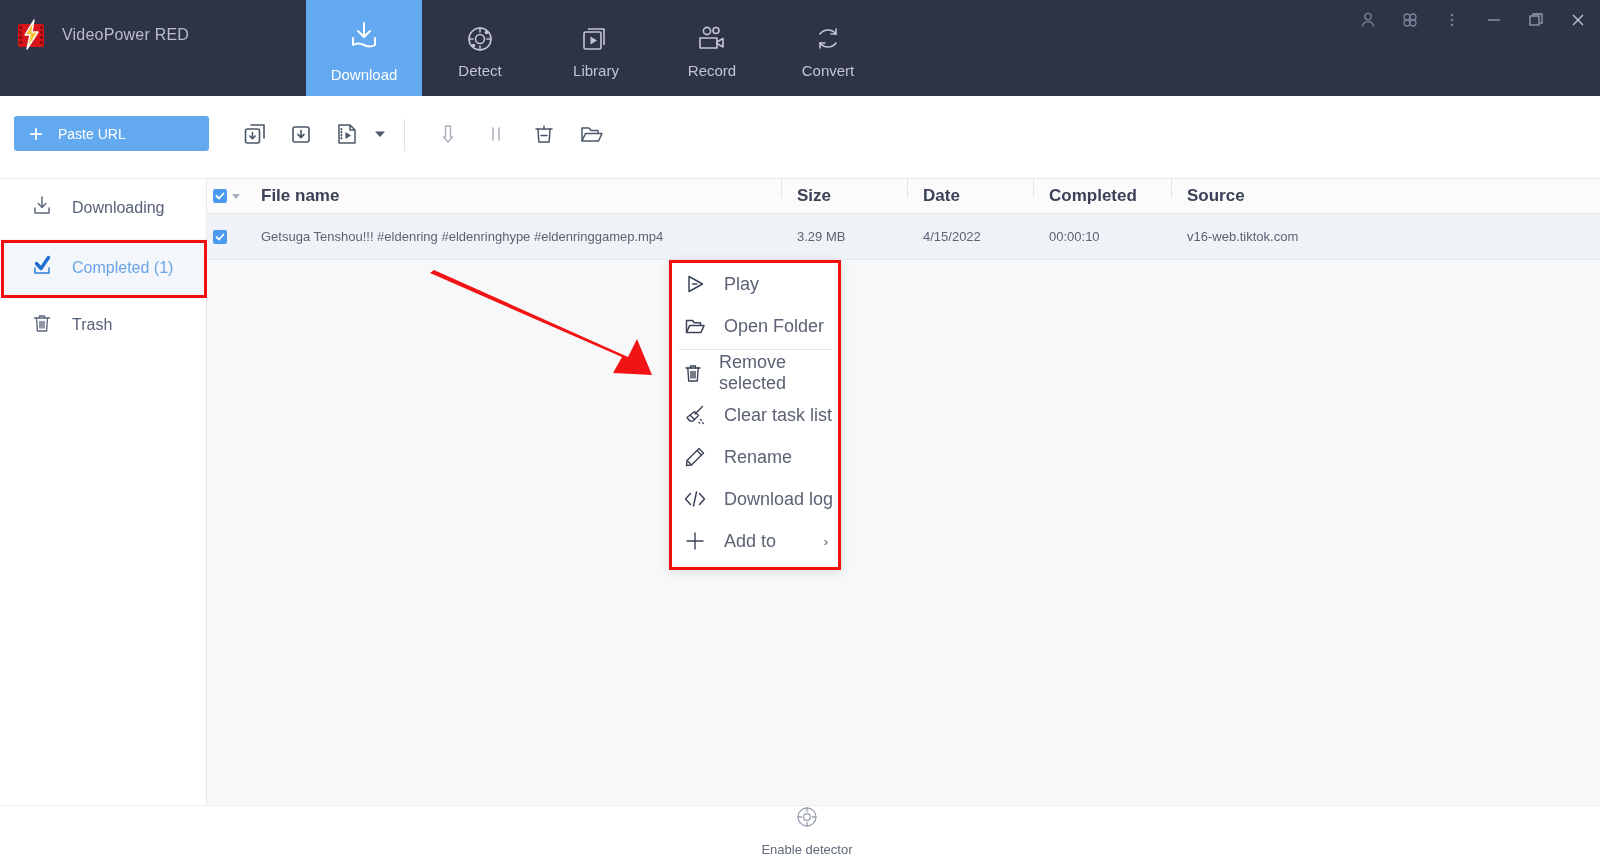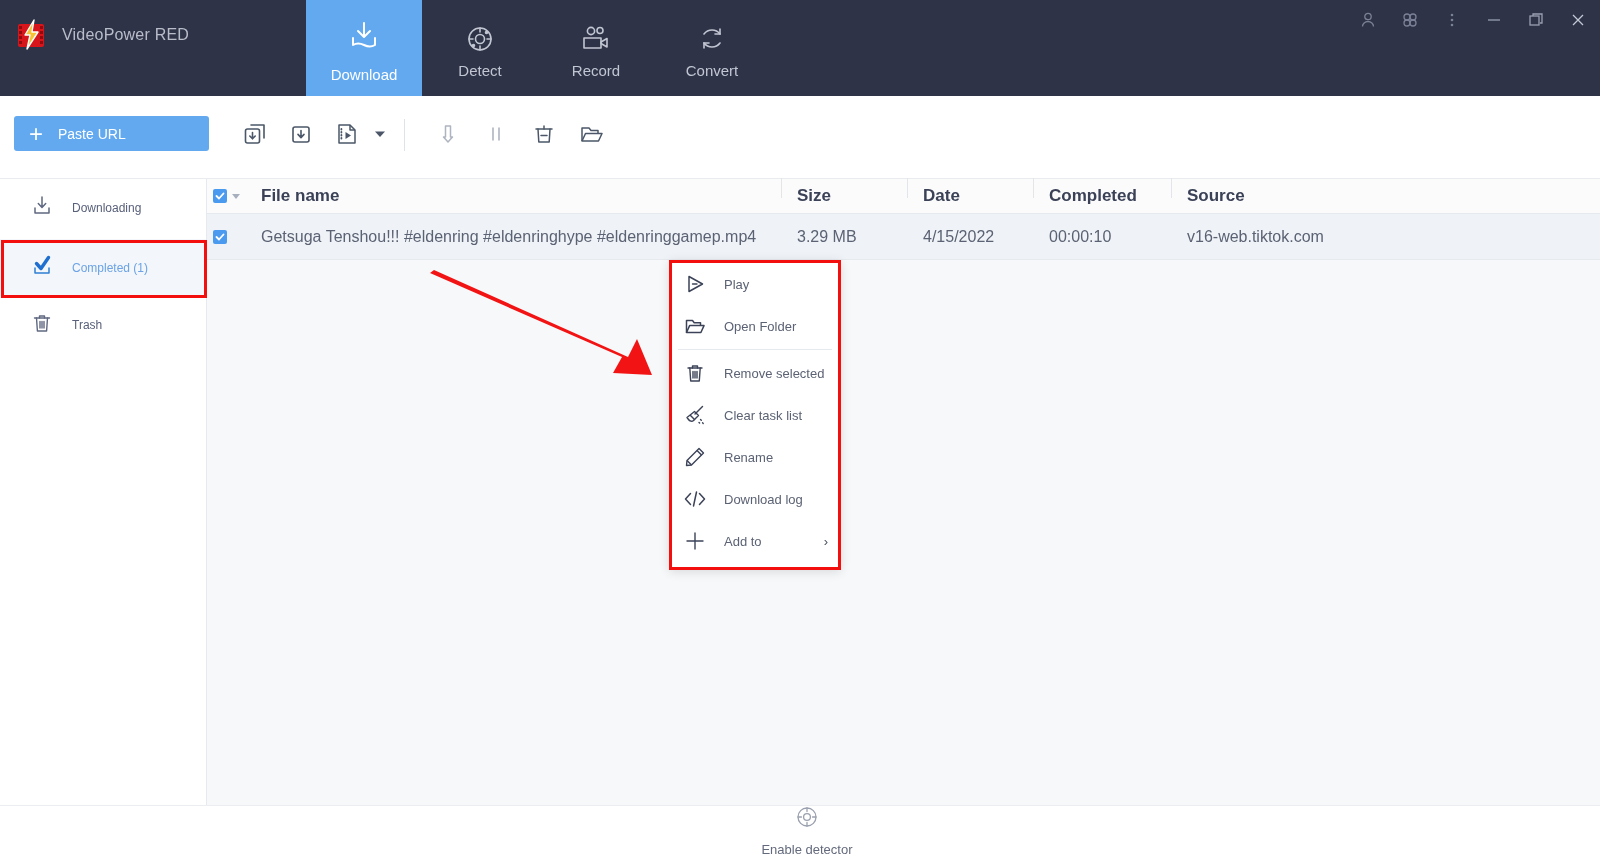--- a/index.html
+++ b/index.html
@@ -69,21 +69,21 @@
 
   
   .sidebar {
     position: absolute; left: 0; top: 179px; width: 207px; height: 626px;
     background: #ffffff; border-right: 1px solid #e6e9ee;
   }
   .side-item {
     position: relative; height: 57px; display: flex; align-items: center;
     padding-left: 30px; gap: 18px; cursor: pointer;
   }
-  .side-item .slbl { font-size: 12px; color: #58607a; }
+  .side-item .slbl { font-size: 16px; color: #58607a; }
   .side-item.active { background: #f3f6fa; }
   .side-item.active .slbl { color: #6ba3e6; }
   #side-completed { margin-top: 3px; }
 
   
   .main {
     position: absolute; left: 207px; top: 179px; width: 1393px; height: 626px;
     background: #f7f8f9;
   }
   .table-head {
@@ -99,42 +99,42 @@
     width: 14px; height: 14px; background: #4a9bf0; border-radius: 2px;
     display: flex; align-items: center; justify-content: center;
   }
   .chk svg { display: block; }
   .mini-caret { width: 0; height: 0; border-left: 4px solid transparent; border-right: 4px solid transparent; border-top: 5px solid #a9b0bd; cursor: pointer; }
 
   .row {
     position: relative; height: 46px; display: flex; align-items: center;
     background: #eff3f7; border-bottom: 1px solid #e6e9ee; cursor: default;
   }
-  .row .cell { font-size: 16px; color: #5b6273; }
+  .row .cell { font-size: 13px; color: #5b6273; }
 
   
   .c-name { width: 540px; padding-left: 4px; }
   .c-size { width: 126px; }
   .c-date { width: 126px; }
   .c-dur  { width: 138px; }
   .c-src  { width: 260px; }
 
   
   .ctxmenu {
     position: absolute; left: 669px; top: 260px; width: 172px; height: 310px;
     background: #ffffff; border: 3px solid #f40f0f;
     box-shadow: 0 2px 10px rgba(0,0,0,.12);
     z-index: 40;
   }
   .ctx-item {
     height: 42px; display: flex; align-items: center; padding-left: 6px; gap: 12px; cursor: pointer;
     position: relative;
   }
   .ctx-ico { width: 34px; display: flex; align-items: center; justify-content: center; }
-  .ctx-lbl { font-size: 13px; color: #5b6273; }
+  .ctx-lbl { font-size: 18px; color: #5b6273; }
   .ctx-sep { height: 1px; background: #e6e9ee; margin: 2px 6px 2px 6px; }
   .ctx-arrow { position: absolute; right: 10px; font-size: 13px; color: #4a5162; }
 
   
   .redbox-side {
     position: absolute; left: 1px; top: 240px; width: 206px; height: 58px;
     border: 3px solid #f40f0f; z-index: 30; pointer-events: none;
   }
   .arrow-svg { position: absolute; left: 0; top: 0; width: 1600px; height: 858px; pointer-events: none; z-index: 35; }
 
@@ -195,20 +195,30 @@
             <circle cx="17" cy="18" r="11"></circle>
             <circle cx="17" cy="18" r="4.5"></circle>
             <path d="M17 7 L17 11 M17 25 L17 29 M6 18 L10 18 M24 18 L28 18" stroke-linecap="round"></path>
             <circle cx="10.5" cy="24.5" r="1" fill="#c2c6d2"></circle>
             <circle cx="23.5" cy="11.5" r="1" fill="#c2c6d2"></circle>
           </svg>
         </span>
         <span class="lbl">Detect</span>
       </div>
 
+      <div class="navtab">
+        <span class="ico">
+          <svg width="34" height="34" viewBox="0 0 34 34" fill="none" stroke="#c2c6d2" stroke-width="1.6" stroke-linejoin="round">
+            <rect x="5" y="11" width="17" height="17" rx="1.5"></rect>
+            <path d="M9 8 L25 8 L25 24"></path>
+            <polygon points="11.5,15.5 18,19.5 11.5,23.5" fill="#c2c6d2" stroke="none"></polygon>
+          </svg>
+        </span>
+        <span class="lbl">Library</span>
+      </div>
 
       <div class="navtab">
         <span class="ico">
           <svg width="34" height="34" viewBox="0 0 34 34" fill="none" stroke="#c2c6d2" stroke-width="1.6" stroke-linejoin="round">
             <circle cx="12" cy="10" r="3.6"></circle>
             <circle cx="21" cy="9.5" r="3"></circle>
             <path d="M5 17 L22 17 L22 27 L5 27 Z"></path>
             <path d="M22 21 L28 17.5 L28 26 L22 22.5 Z"></path>
           </svg>
         </span>

